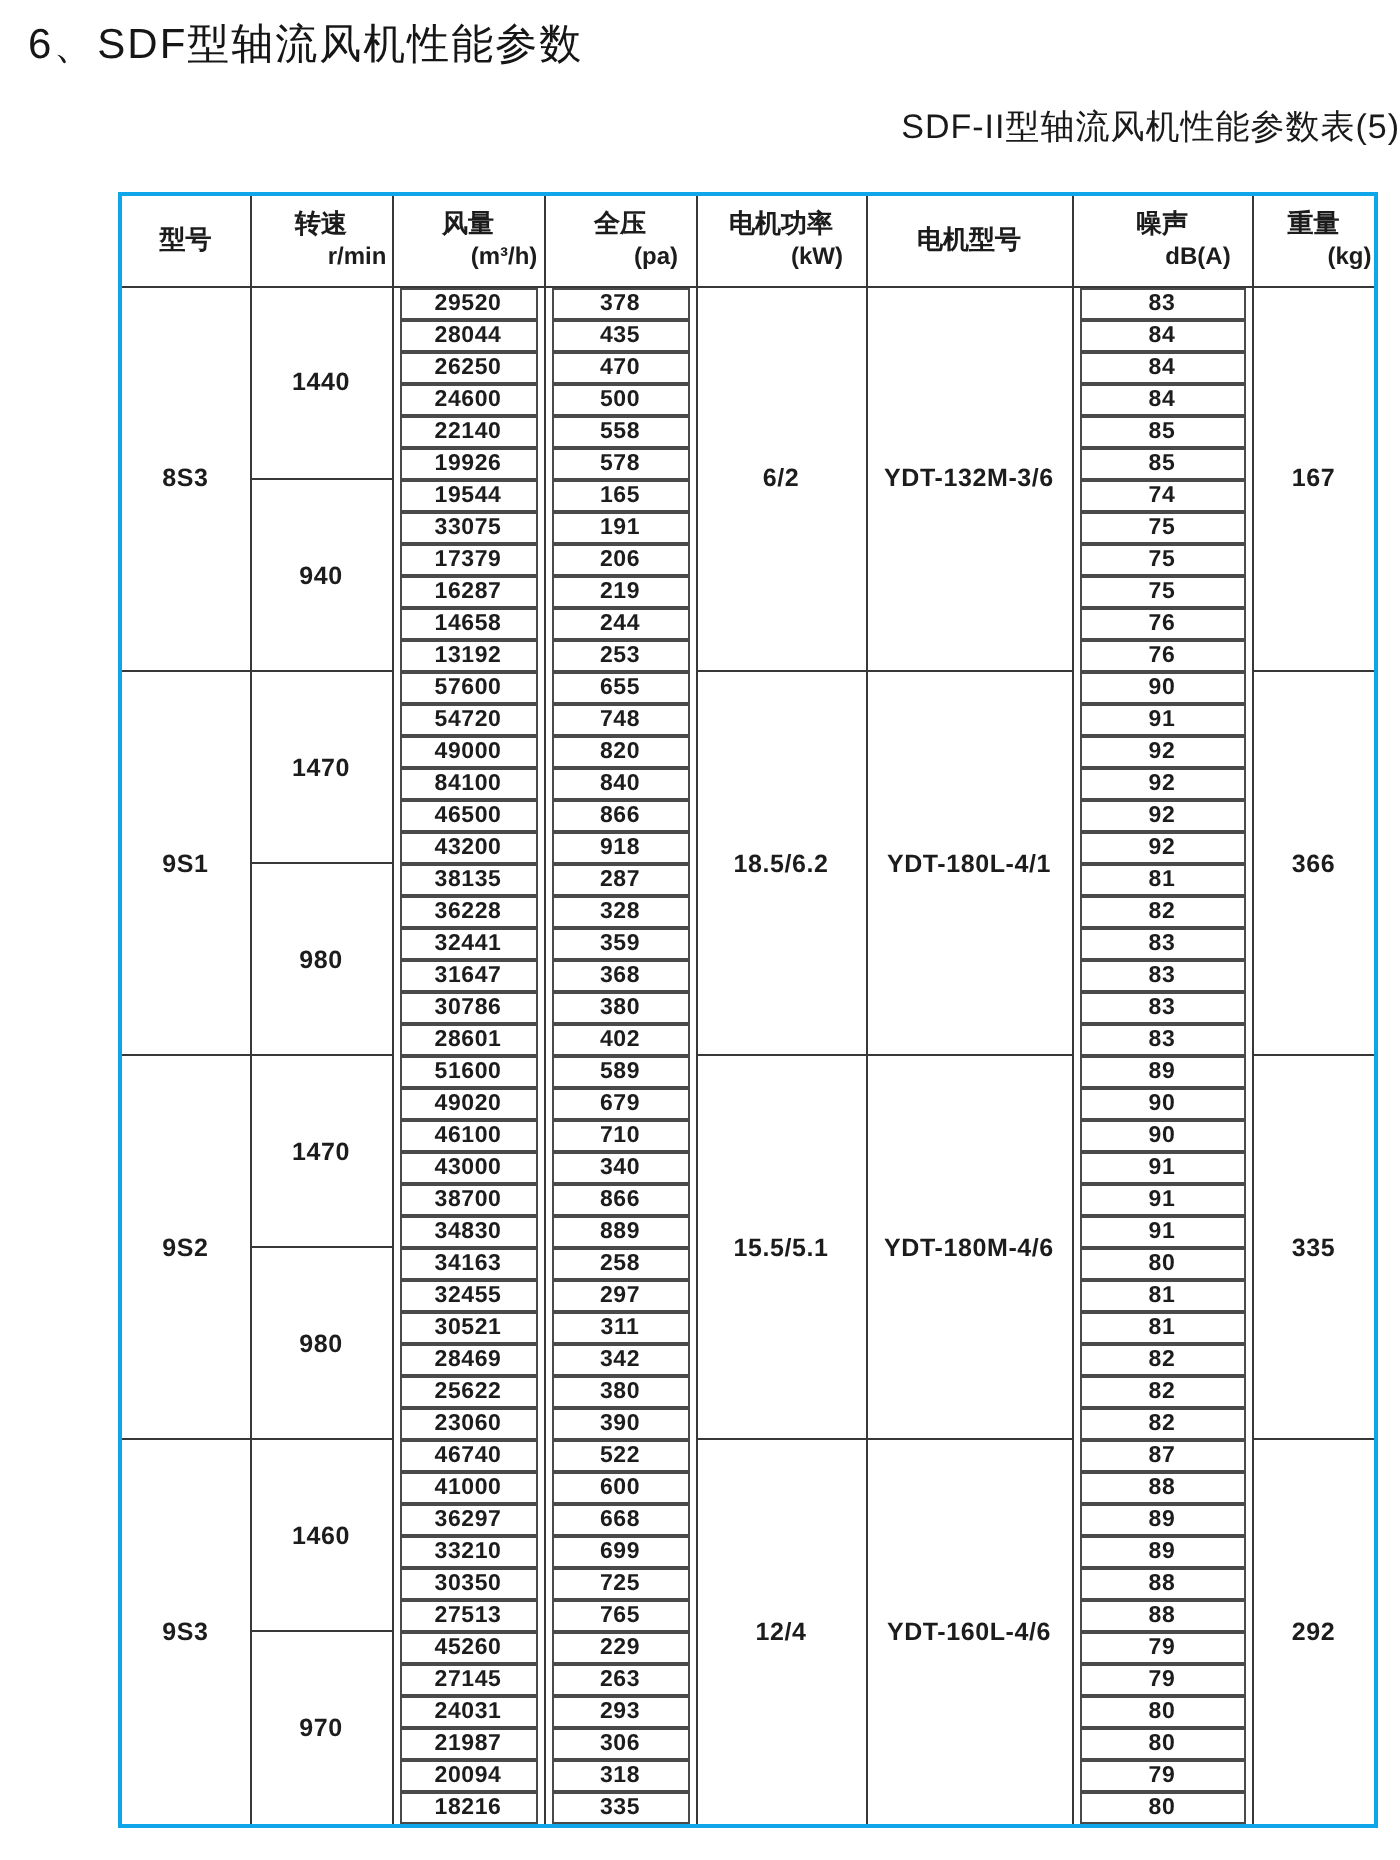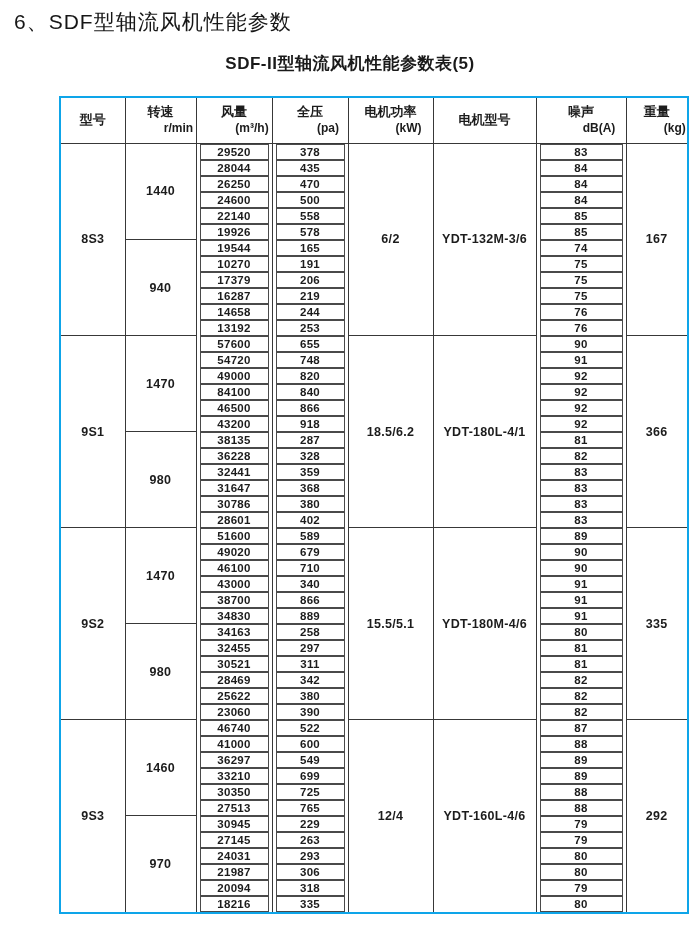--- a/index.html
+++ b/index.html
@@ -9,22 +9,22 @@
     color:#1e1e1e;
     position:relative;
   }
   .doc-heading {
     position:absolute; left:14px; top:8px;
     font-size:21px; font-weight:400; letter-spacing:1px;
     color:#161616;
   }
   .table-title {
     position:absolute; left:0; top:52px; width:700px;
-    text-align:center;
-    font-size:17px; font-weight:700; letter-spacing:0.5px;
+    text-align:right;
+    font-size:17px; font-weight:400; letter-spacing:0.5px;
     color:#1a1a1a;
   }
   .table-wrap { position:absolute; left:59px; top:96px; }
   table.params {
     border-collapse:collapse;
     table-layout:fixed;
     width:630px;
     border:2px solid #0ea5e9;
   }
   table.params th {
@@ -172,21 +172,21 @@
           </td>
           <td class="boxcol">
             <div class="cellbox">165</div>
           </td>
           <td class="boxcol">
             <div class="cellbox">74</div>
           </td>
         </tr>
         <tr>
           <td class="boxcol">
-            <div class="cellbox">10270</div>
+            <div class="cellbox">33075</div>
           </td>
           <td class="boxcol">
             <div class="cellbox">191</div>
           </td>
           <td class="boxcol">
             <div class="cellbox">75</div>
           </td>
         </tr>
         <tr>
           <td class="boxcol">
@@ -533,21 +533,21 @@
           </td>
           <td class="boxcol">
             <div class="cellbox">88</div>
           </td>
         </tr>
         <tr>
           <td class="boxcol">
             <div class="cellbox">36297</div>
           </td>
           <td class="boxcol">
-            <div class="cellbox">549</div>
+            <div class="cellbox">668</div>
           </td>
           <td class="boxcol">
             <div class="cellbox">89</div>
           </td>
         </tr>
         <tr>
           <td class="boxcol">
             <div class="cellbox">33210</div>
           </td>
           <td class="boxcol">
@@ -575,21 +575,21 @@
           <td class="boxcol">
             <div class="cellbox">765</div>
           </td>
           <td class="boxcol">
             <div class="cellbox">88</div>
           </td>
         </tr>
         <tr>
           <td class="merged" rowspan="6">970</td>
           <td class="boxcol">
-            <div class="cellbox">30945</div>
+            <div class="cellbox">45260</div>
           </td>
           <td class="boxcol">
             <div class="cellbox">229</div>
           </td>
           <td class="boxcol">
             <div class="cellbox">79</div>
           </td>
         </tr>
         <tr>
           <td class="boxcol">

